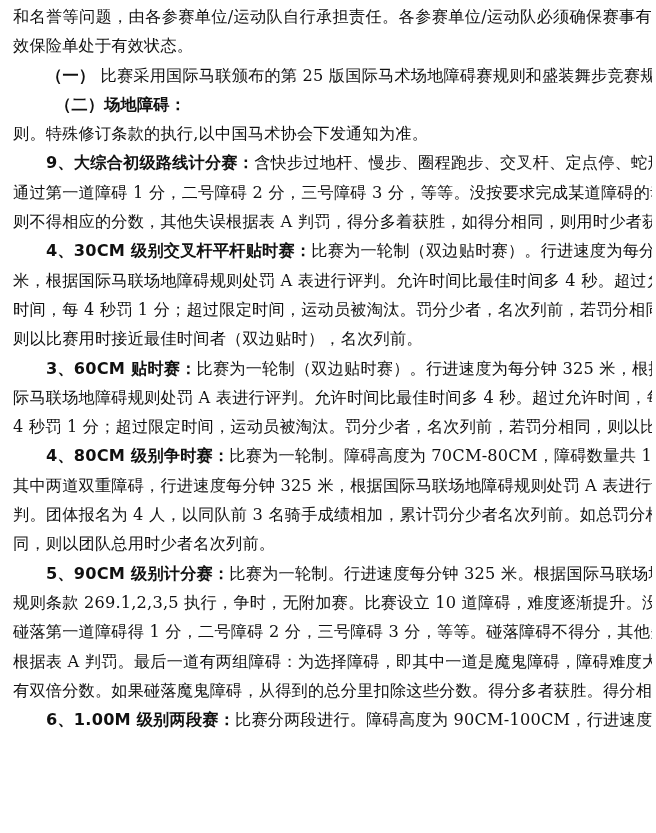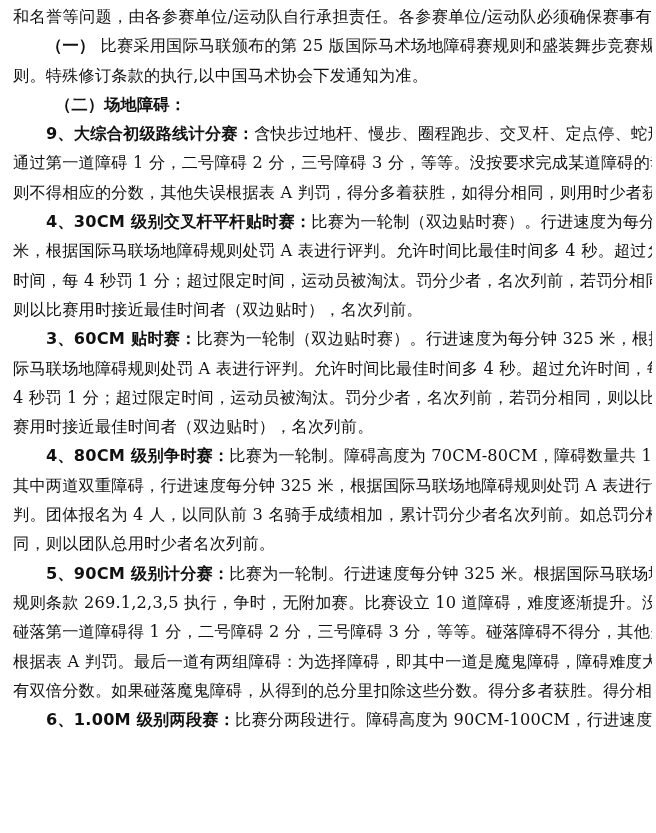--- a/index.html
+++ b/index.html
@@ -19,40 +19,40 @@
   .indent2 { padding-left: 42px; }
   .b { font-weight: bold; font-family: "DejaVu Sans", "Liberation Sans", sans-serif; }
   .h { font-weight: bold; font-family: "DejaVu Sans", "Liberation Sans", sans-serif; }
 </style>
 </head>
 <body>
 
 <div class="page">
 
   <div class="line">和名誉等问题，由各参赛单位/运动队自行承担责任。各参赛单位/运动队必须确保赛事有</div>
+  <div class="line last">效保险单处于有效状态。</div>
 
 
   <div class="line indent"><span class="b">（一）</span>&nbsp;<span>比赛采用国际马联颁布的第 25 版国际马术场地障碍赛规则和盛装舞步竞赛规</span></div>
+  <div class="line last indent2 h">（二）场地障碍：</div>
+
   <div class="line last">则。特殊修订条款的执行,以中国马术协会下发通知为准。</div>
-
-  <div class="line last indent2 h">（二）场地障碍：</div>
 
   <div class="line indent"><span class="b">9、大综合初级路线计分赛：</span><span>含快步过地杆、慢步、圈程跑步、交叉杆、定点停、蛇形,</span></div>
   <div class="line">通过第一道障碍 1 分，二号障碍 2 分，三号障碍 3 分，等等。没按要求完成某道障碍的动作</div>
   <div class="line">则不得相应的分数，其他失误根据表 A 判罚，得分多着获胜，如得分相同，则用时少者获胜。</div>
 
   <div class="line indent"><span class="b">4、30CM 级别交叉杆平杆贴时赛：</span><span>比赛为一轮制（双边贴时赛）。行进速度为每分钟 325</span></div>
   <div class="line">米，根据国际马联场地障碍规则处罚 A 表进行评判。允许时间比最佳时间多 4 秒。超过允许</div>
   <div class="line">时间，每 4 秒罚 1 分；超过限定时间，运动员被淘汰。罚分少者，名次列前，若罚分相同，</div>
   <div class="line last">则以比赛用时接近最佳时间者（双边贴时），名次列前。</div>
 
   <div class="line indent"><span class="b">3、60CM 贴时赛：</span><span>比赛为一轮制（双边贴时赛）。行进速度为每分钟 325 米，根据国</span></div>
   <div class="line">际马联场地障碍规则处罚 A 表进行评判。允许时间比最佳时间多 4 秒。超过允许时间，每</div>
   <div class="line">4 秒罚 1 分；超过限定时间，运动员被淘汰。罚分少者，名次列前，若罚分相同，则以比</div>
-  <div class="line last">赛用时接近最佳时间者（双边贴时），名次列前。</div>
 
   <div class="line indent"><span class="b">4、80CM 级别争时赛：</span><span>比赛为一轮制。障碍高度为 70CM-80CM，障碍数量共 10-12 道，</span></div>
   <div class="line">其中两道双重障碍，行进速度每分钟 325 米，根据国际马联场地障碍规则处罚 A 表进行评</div>
   <div class="line">判。团体报名为 4 人，以同队前 3 名骑手成绩相加，累计罚分少者名次列前。如总罚分相</div>
   <div class="line last">同，则以团队总用时少者名次列前。</div>
 
   <div class="line indent"><span class="b">5、90CM 级别计分赛：</span><span>比赛为一轮制。行进速度每分钟 325 米。根据国际马联场地障碍</span></div>
   <div class="line">规则条款 269.1,2,3,5 执行，争时，无附加赛。比赛设立 10 道障碍，难度逐渐提升。没有</div>
   <div class="line">碰落第一道障碍得 1 分，二号障碍 2 分，三号障碍 3 分，等等。碰落障碍不得分，其他失误</div>
   <div class="line">根据表 A 判罚。最后一道有两组障碍：为选择障碍，即其中一道是魔鬼障碍，障碍难度大，</div>

